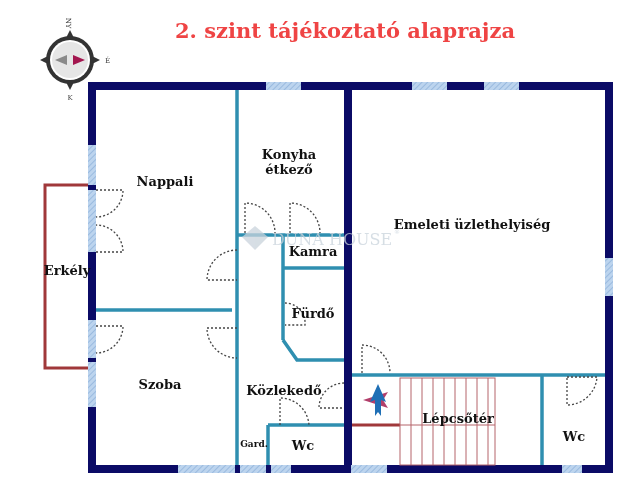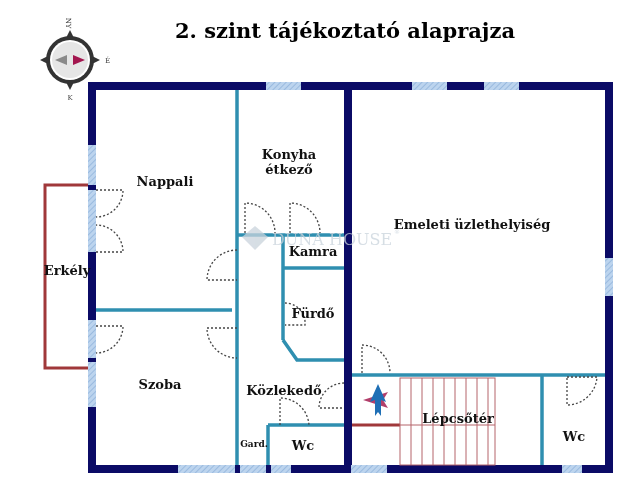--- a/index.html
+++ b/index.html
@@ -1,18 +1,18 @@
 <!DOCTYPE html>
 <html><head>
 <meta charset="utf-8">
 <style>
   html, body { margin: 0; padding: 0; background: #ffffff; }
   body { width: 640px; height: 480px; position: relative; overflow: hidden; font-family: "DejaVu Serif", serif; }
   #plan { position: absolute; left: 0; top: 0; width: 640px; height: 480px; }
-  .title { position: absolute; left: 0; width: 640px; top: 18px; text-align: center; font-family: "DejaVu Serif", serif; font-weight: bold; font-size: 21px; color: #000000; padding-left: 50px; box-sizing: border-box; }
+  .title { position: absolute; left: 0; width: 640px; top: 18px; text-align: center; font-family: "DejaVu Serif", serif; font-weight: bold; font-size: 21px; color: #ef4444; padding-left: 50px; box-sizing: border-box; }
   .lbl { font-family: "DejaVu Serif", serif; font-weight: bold; fill: #111; }
   .wm { font-family: "DejaVu Serif", serif; fill: #c9d3dc; }
 </style>
 </head>
 <body>
 
 <div class="title">2. szint tájékoztató alaprajza</div>
 
 <svg id="plan" viewBox="0 0 640 480" xmlns="http://www.w3.org/2000/svg">
   <defs>

